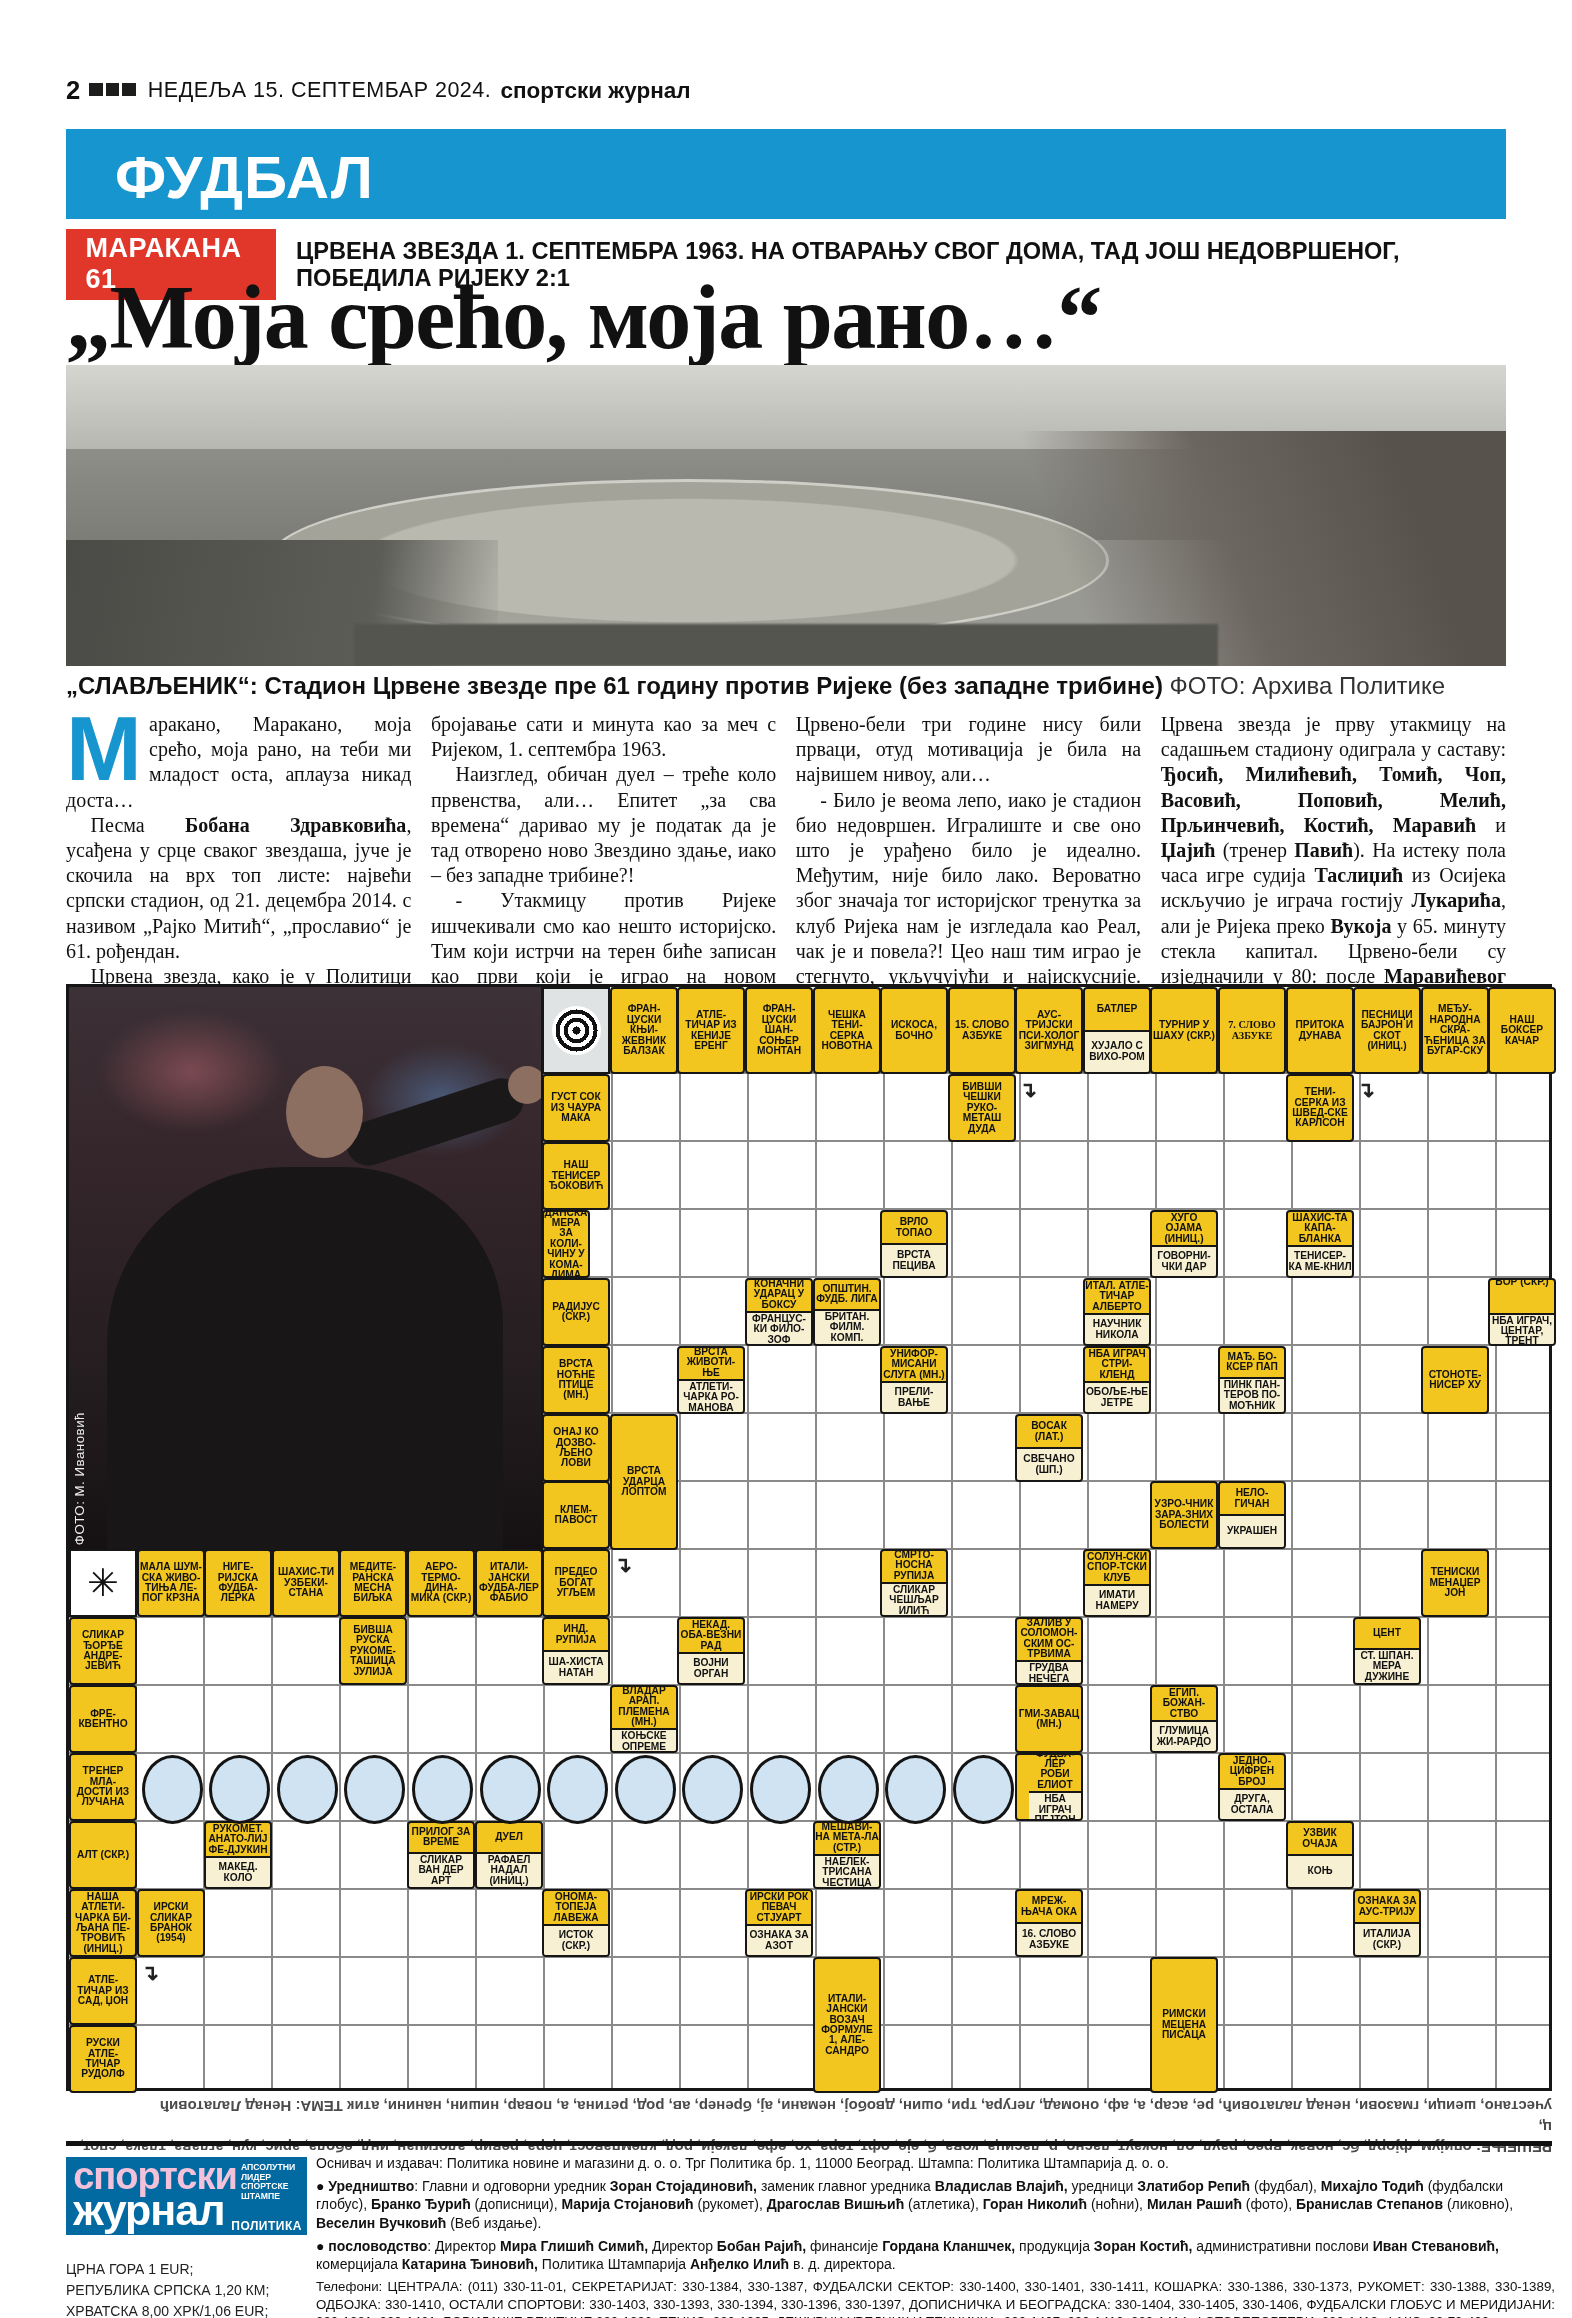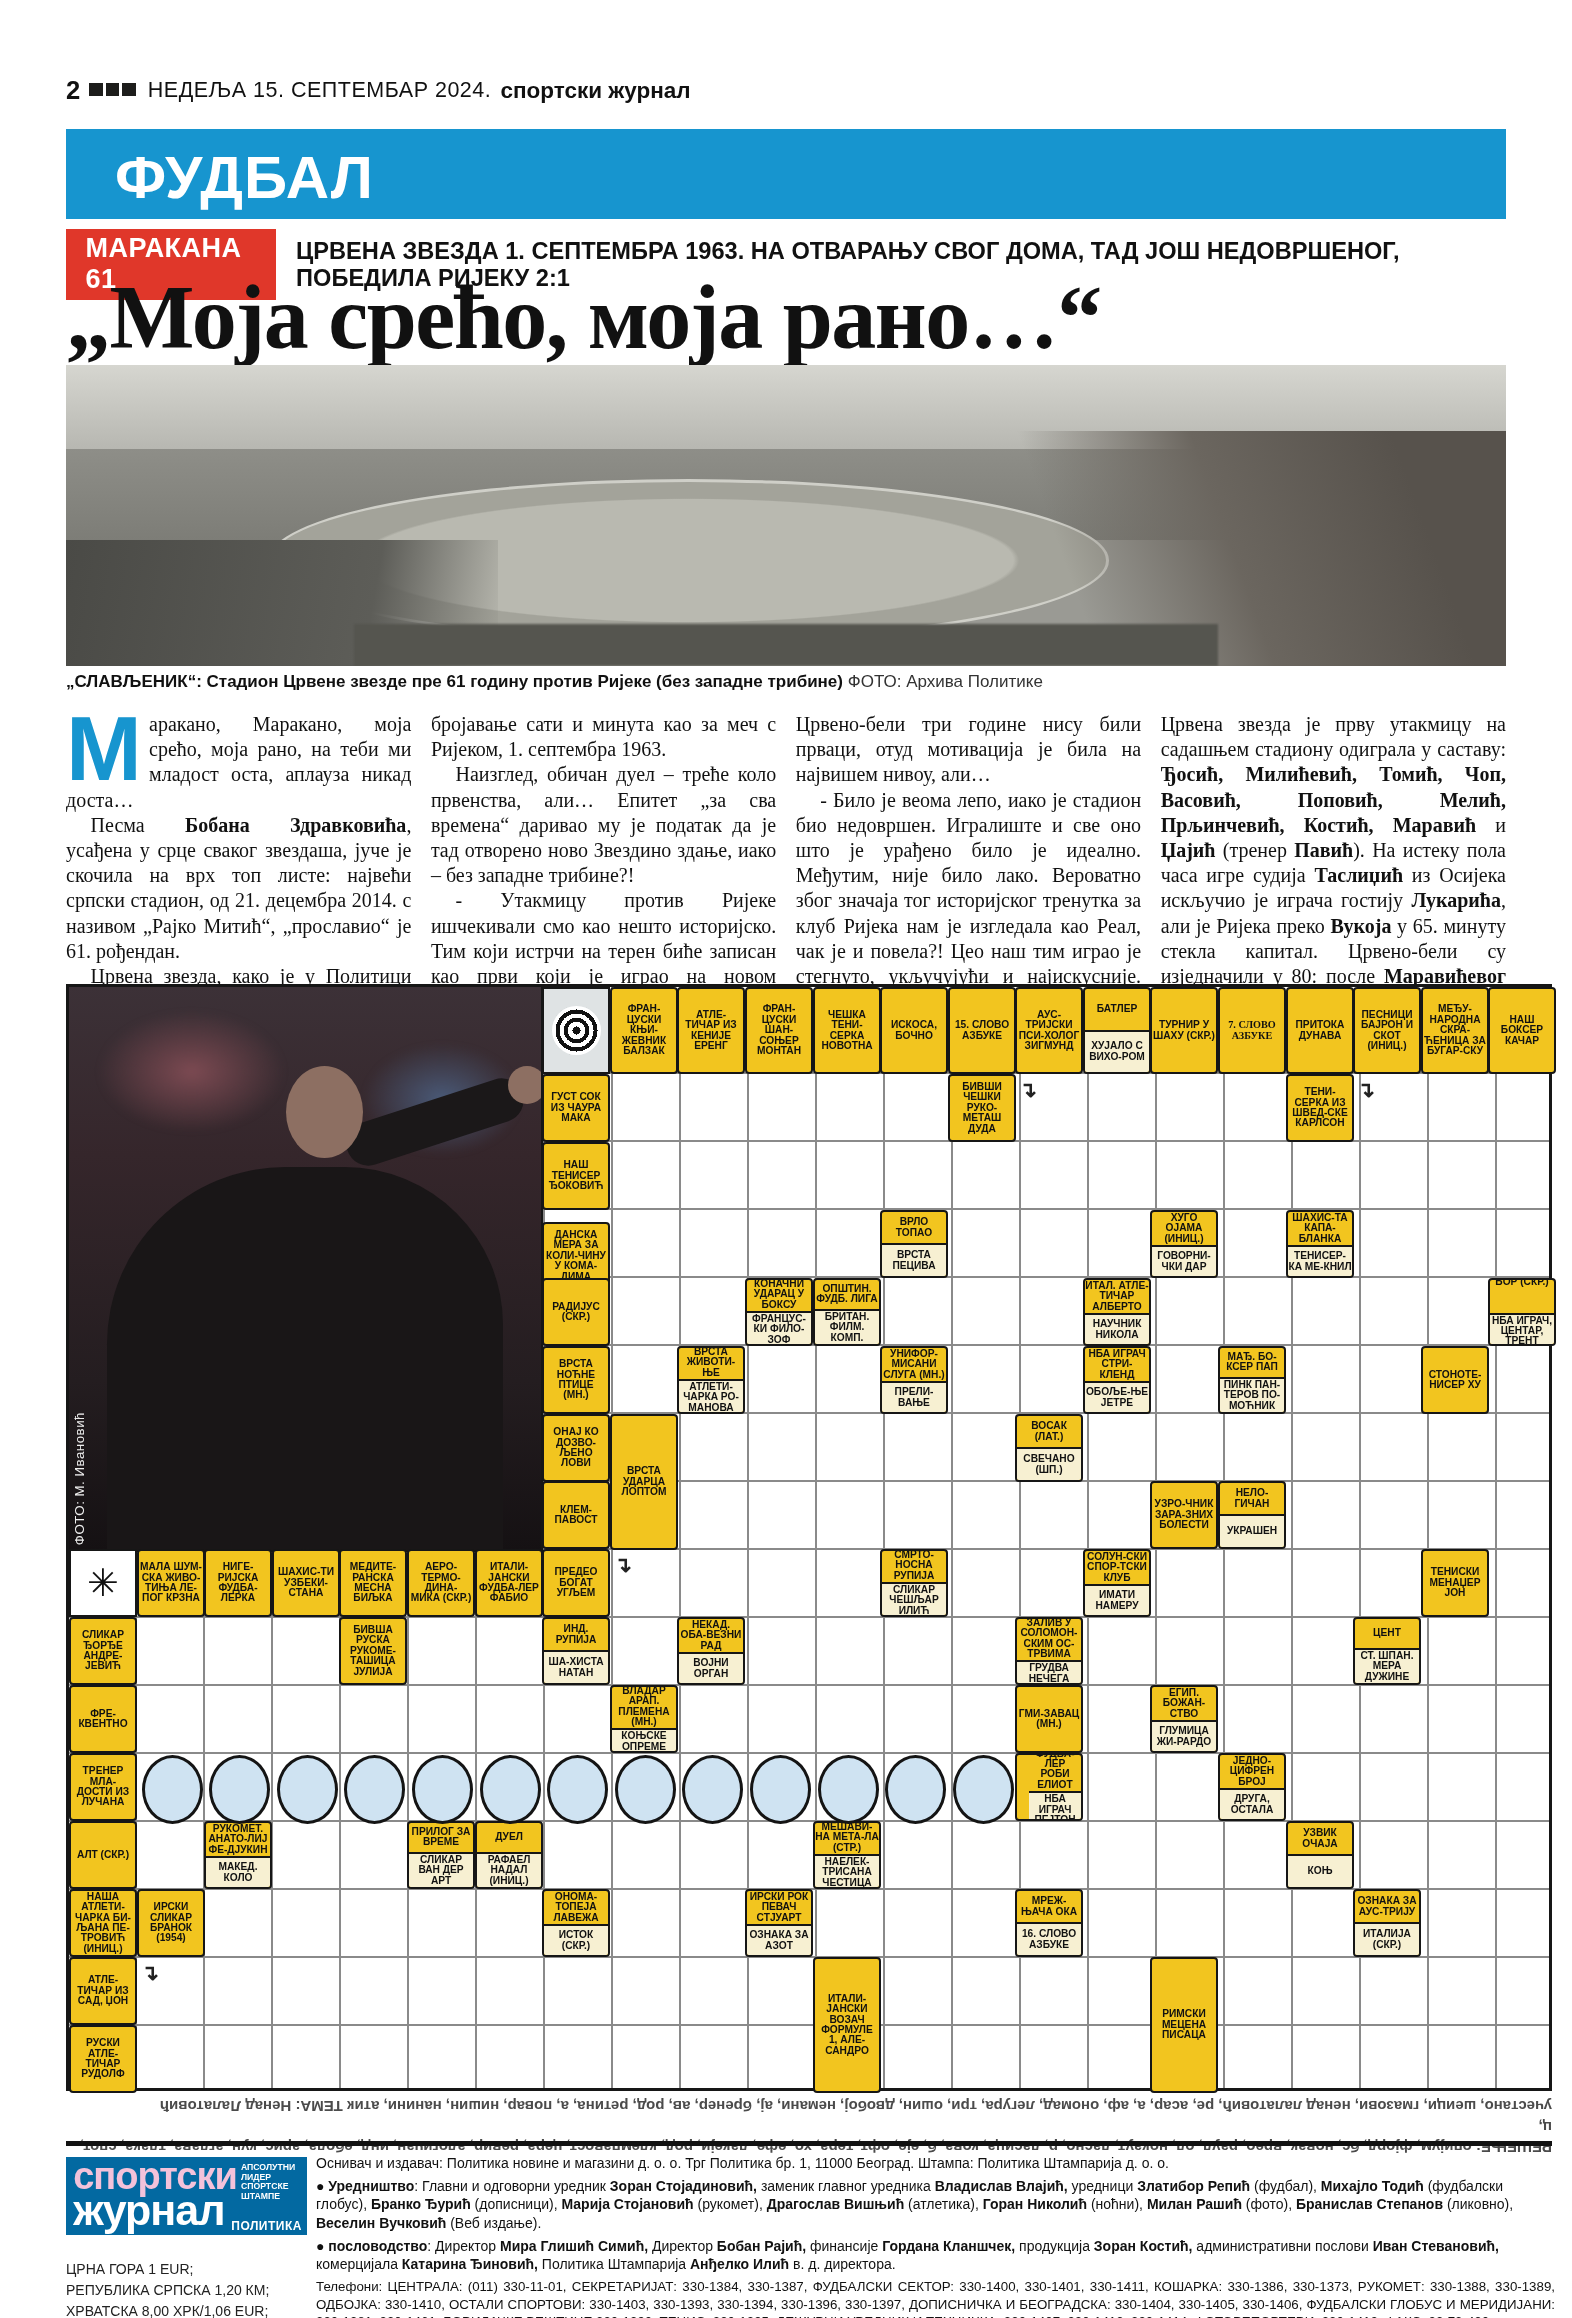--- a/index.html
+++ b/index.html
@@ -21,21 +21,21 @@
   #headline{position:absolute;left:66px;top:266px;width:1440px;font-family:"Liberation Serif",serif;font-weight:bold;font-size:90px;letter-spacing:-1.5px;}
   
   #stadium{position:absolute;left:66px;top:365px;width:1440px;height:301px;background:#9a9a94;overflow:hidden;}
   .sky{position:absolute;left:0;top:0;width:100%;height:30%;background:linear-gradient(#d6d6d0,#b5b5af);}
   .stands{position:absolute;left:0;top:28%;width:100%;height:30%;background:linear-gradient(#8e8e88,#7d7d77);}
   .field{position:absolute;left:14%;top:38%;width:58%;height:52%;background:radial-gradient(ellipse at center,#b9b9b0 0 55%,#a3a39a 56% 100%);border-radius:50%;border:3.1px solid #cfcfc8;}
   .crowd-l{position:absolute;left:0;bottom:0;width:30%;height:42%;background:linear-gradient(100deg,#4a4a46,#5d5d58 70%,transparent);}
   .hill-r{position:absolute;right:0;bottom:0;width:34%;height:78%;background:linear-gradient(250deg,#57524c 20%,#6b665f 55%,transparent 85%);}
   .crowd-b{position:absolute;left:20%;bottom:0;width:60%;height:14%;background:#55554f;filter:blur(1px);}
   
-  #stadium-caption{position:absolute;left:66px;top:672px;width:1440px;font-size:17px;}
+  #stadium-caption{position:absolute;left:66px;top:672px;width:1440px;font-size:24px;}
   #stadium-caption b{font-weight:bold;}
   #stadium-caption .credit{font-weight:normal;color:#333;}
   
   #article{position:absolute;left:66px;top:712px;width:1440px;height:259px;display:flex;gap:19.5px;}
   .art-col{flex:1;font-family:"Liberation Serif",serif;font-size:20px;line-height:1.26;text-align:justify;}
   .art-col p{margin:0;text-indent:24.6px;}
   .art-col p:first-child{text-indent:0;}
   .drop{float:left;font-size:91px;line-height:.82;color:#1795cf;font-weight:bold;padding-right:7.2px;font-family:"Liberation Sans",sans-serif;}
   #byline{text-align:right;font-weight:bold;}
   
@@ -159,21 +159,21 @@
         <div class="p2">ХУЈАЛО С ВИХО-РОМ</div>
       </div>
       <div class="cell" style="left: 1081px; top: 0px; width: 68px; height: 87px;">ТУРНИР У ШАХУ (СКР.)</div>
       <div class="cell" style="left: 1149px; top: 0px; width: 68px; height: 87px; font-family: Liberation Serif, serif;">7. СЛОВО АЗБУКЕ</div>
       <div class="cell" style="left: 1217px; top: 0px; width: 68px; height: 87px;">ПРИТОКА ДУНАВА</div>
       <div class="cell" style="left: 1284px; top: 0px; width: 68px; height: 87px;">ПЕСНИЦИ БАЈРОН И СКОТ (ИНИЦ.)</div>
       <div class="cell" style="left: 1352px; top: 0px; width: 68px; height: 87px;">МЕЂУ-НАРОДНА СКРА-ЋЕНИЦА ЗА БУГАР-СКУ</div>
       <div class="cell" style="left: 1419px; top: 0px; width: 68px; height: 87px;">НАШ БОКСЕР КАЧАР</div>
       <div class="cell" style="left: 473px; top: 87px; width: 68px; height: 68px;">ГУСТ СОК ИЗ ЧАУРА МАКА</div>
       <div class="cell" style="left: 473px; top: 155px; width: 68px; height: 68px;">НАШ ТЕНИСЕР ЂОКОВИЋ</div>
-      <div class="cell" style="left: 473px; top: 223px; width: 68px; height: 68px; margin-top: 12px;">ДАНСКА МЕРА ЗА КОЛИ-ЧИНУ У КОМА-ДИМА</div>
+      <div class="cell" style="left: 473px; top: 223px; width: 48px; height: 68px;">ДАНСКА МЕРА ЗА КОЛИ-ЧИНУ У КОМА-ДИМА</div>
       <div class="cell" style="left: 473px; top: 291px; width: 68px; height: 68px;">РАДИЈУС (СКР.)</div>
       <div class="cell" style="left: 473px; top: 359px; width: 68px; height: 68px;">ВРСТА НОЋНЕ ПТИЦЕ (МН.)</div>
       <div class="cell" style="left: 473px; top: 427px; width: 68px; height: 68px;">ОНАЈ КО ДОЗВО-ЉЕНО ЛОВИ</div>
       <div class="cell" style="left: 473px; top: 494px; width: 68px; height: 68px;">КЛЕМ-ПАВОСТ</div>
       <div class="cell" style="left: 473px; top: 562px; width: 68px; height: 68px;">ПРЕДЕО БОГАТ УГЉЕМ</div>
       <div class="cell split" style="left: 473px; top: 630px; width: 68px; height: 68px;">
         <div class="p1">ИНД. РУПИЈА</div>
         <div class="p2">ША-ХИСТА НАТАН</div>
       </div>
       <div class="cell" style="left: 879px; top: 87px; width: 68px; height: 68px;">БИВШИ ЧЕШКИ РУКО-МЕТАШ ДУДА</div>

